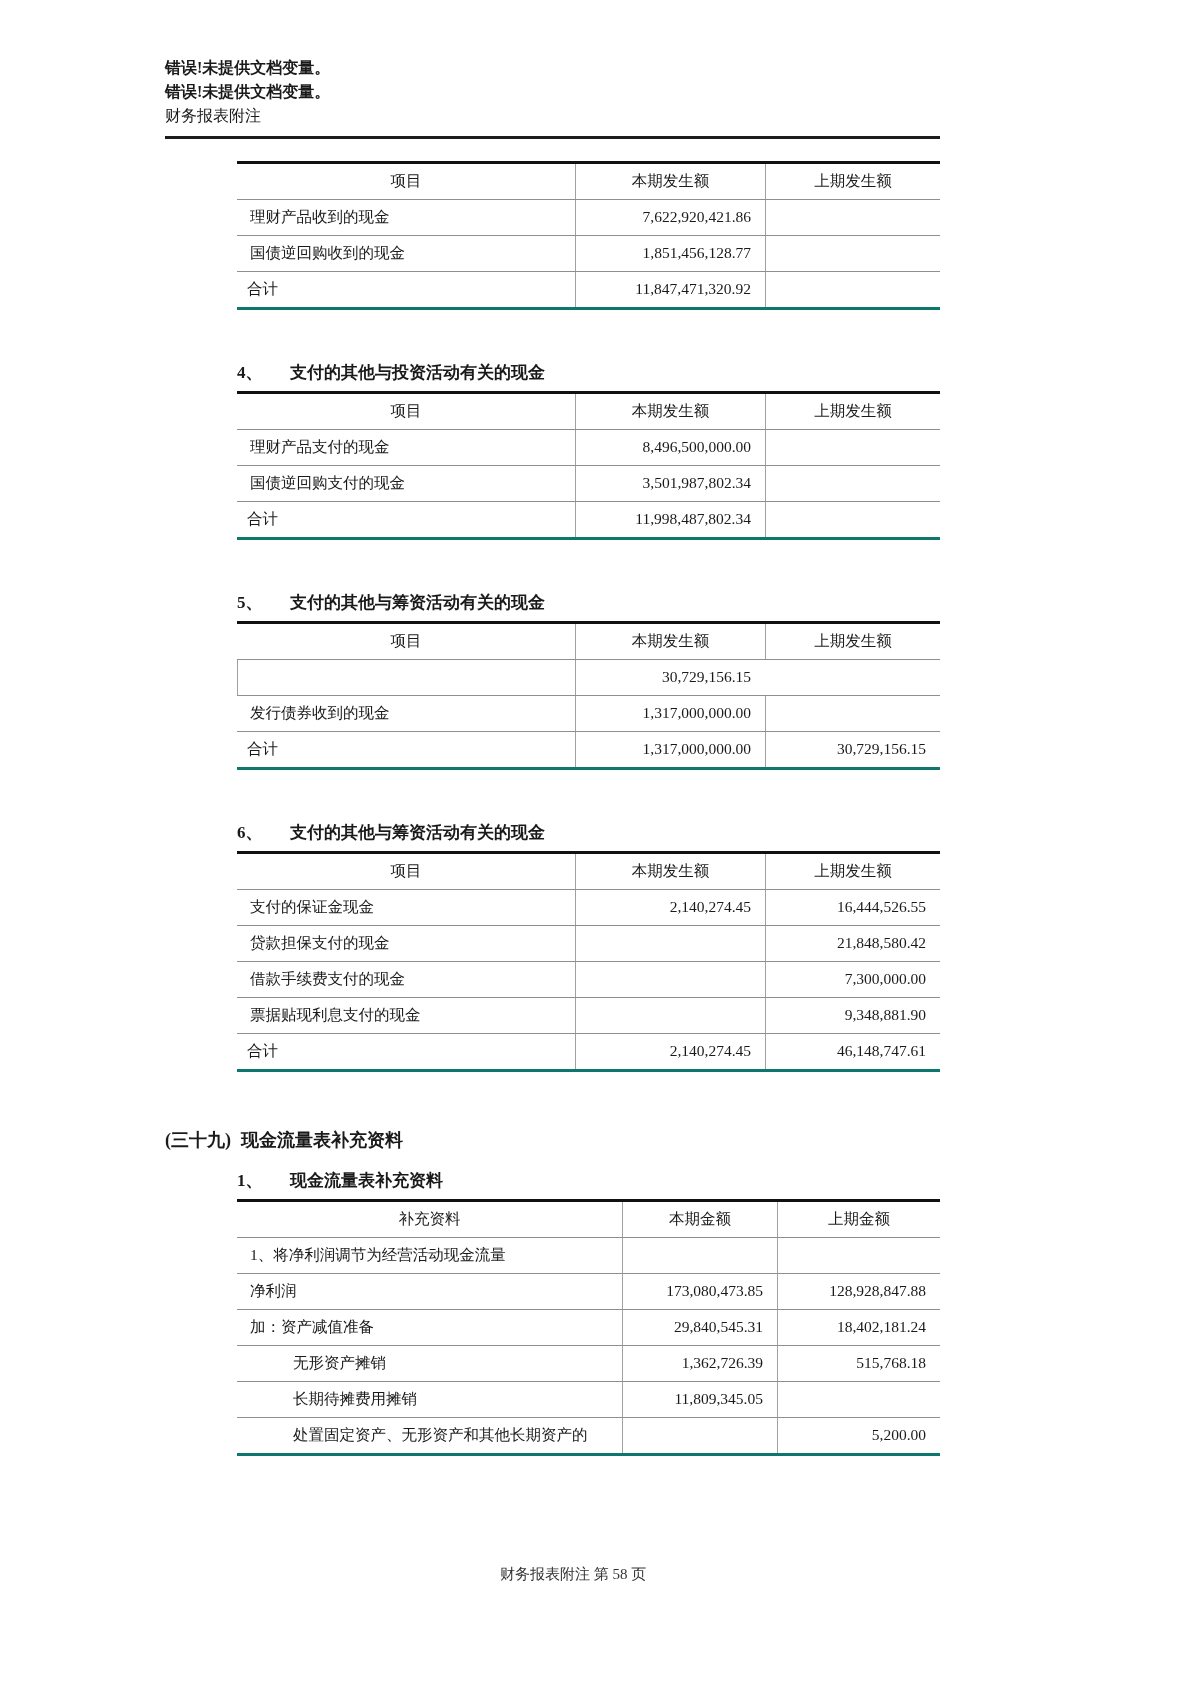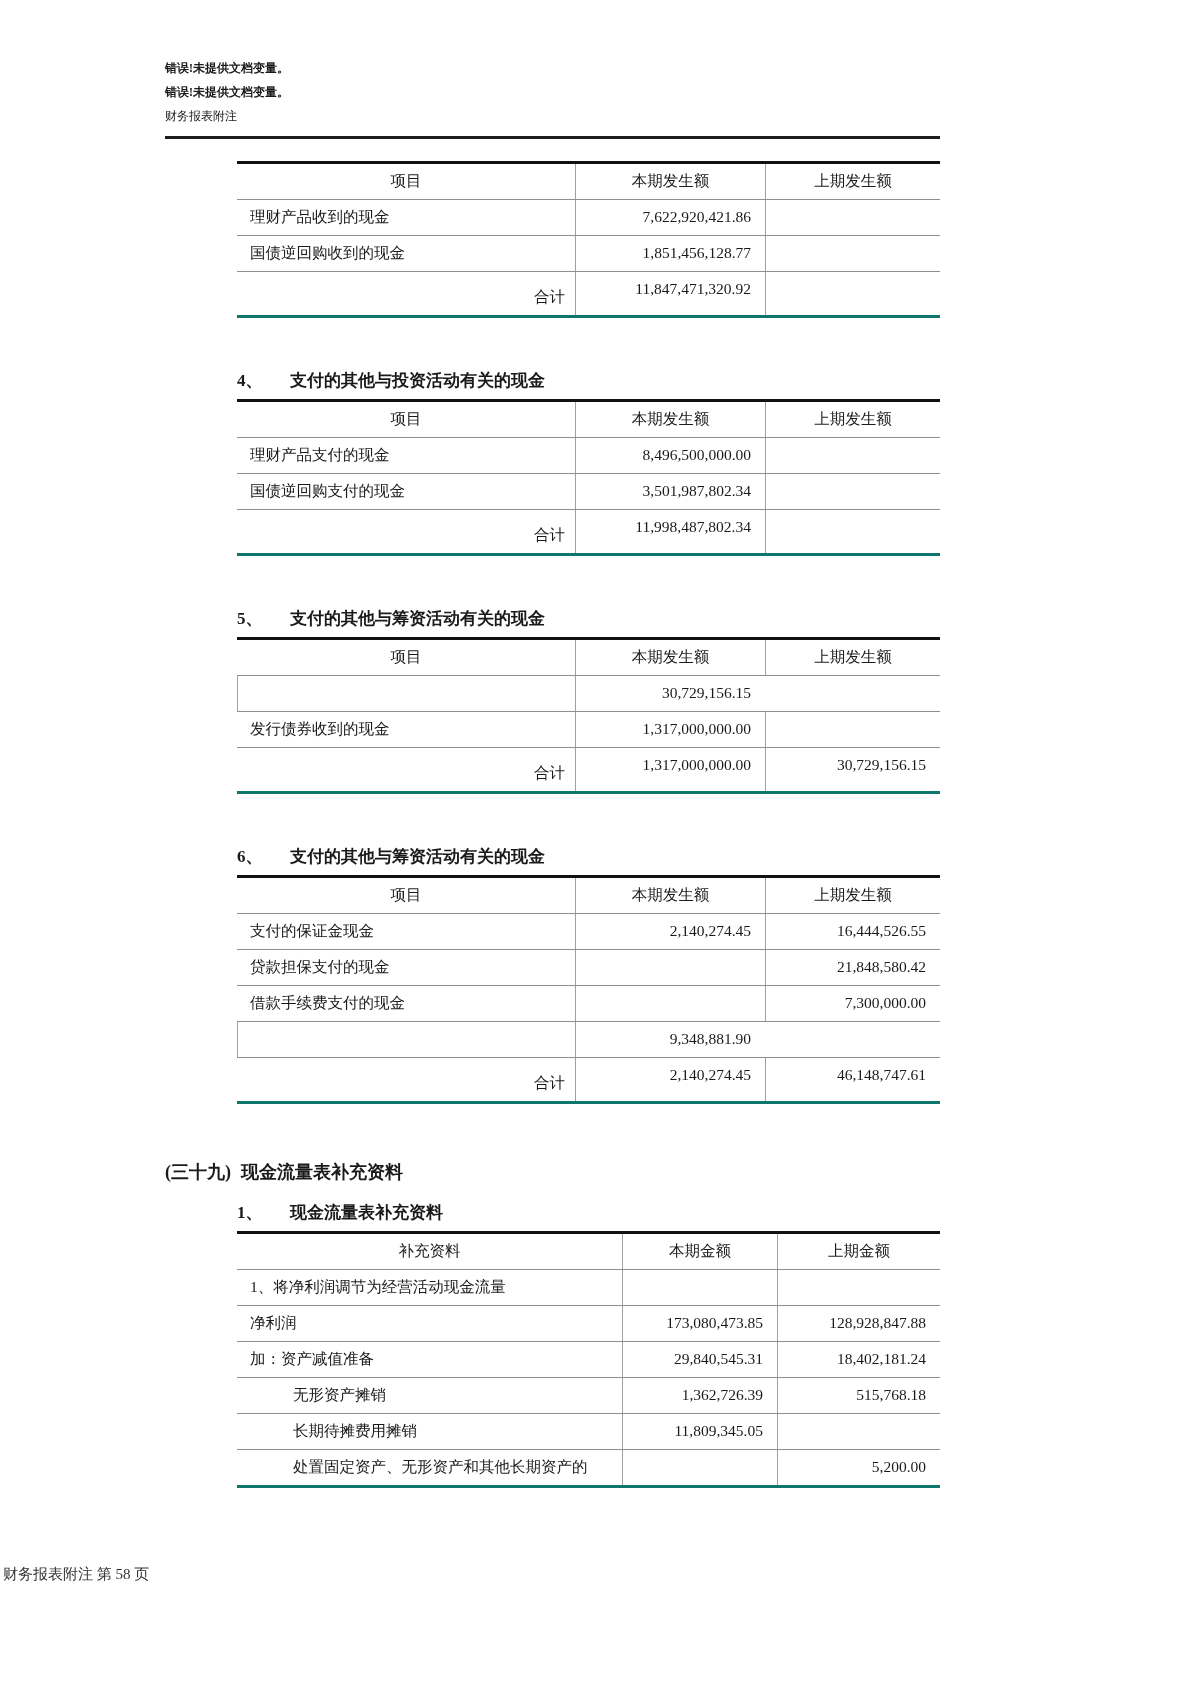--- a/index.html
+++ b/index.html
@@ -8,21 +8,21 @@
     width:1200px; height:1696px;
     margin:0 auto;
     background:#ffffff;
     font-family:"Liberation Serif","DejaVu Serif",serif;
     color:#1a1a1a;
     box-sizing:border-box;
     overflow:hidden;
   }
   
   .doc-header { padding-top:56px; margin-left:165px; margin-right:260px; }
-  .hline { font-size:12px; line-height:24px; }
+  .hline { font-size:16px; line-height:24px; }
   .hline.bold { font-weight:700; }
   .header-rule { height:3px; background:#1c1c1c; margin-top:8px; }
 
   
   .content { margin-left:237px; width:703px; }
 
   
   .sec-heading { display:flex; margin-top:50px; margin-bottom:5px;
                  font-weight:700; font-size:17px; line-height:26px; }
   .sec-heading .num { width:53px; flex:0 0 53px; }
@@ -38,29 +38,29 @@
   .table.flush { margin-top:0; }
   .tr { display:grid; }
   .flow .tr { grid-template-columns:338px 190px 175px; }
   .supp .tr { grid-template-columns:385px 155px 163px; }
   .tr { border-bottom:1px solid #8f8f8f; }
   .tr:last-child { border-bottom:none; }
   .td { font-size:15.5px; line-height:18px; padding:8px 10px 9px 10px; box-sizing:border-box; }
   .td.c1, .td.c2 { border-left:1px solid #a0a0a0; }
   .th { text-align:center; }
   .td.label { text-align:left; padding-left:13px; }
-  .td.label.center { text-align:right; padding-left:10px;margin-top:8px; }
+  .td.label.center { text-align:left; padding-left:10px; }
   .td.num { text-align:right; padding-right:14px;
             font-variant-numeric:tabular-nums; white-space:nowrap; }
   .supp .td.label { padding-left:13px; }
   .supp .td.label.indent { padding-left:56px; }
 
   
-  .doc-footer { position:absolute; left:3px; bottom:112px; width:1114px;
-                font-size:15px; color:#333; }
+  .doc-footer { position:absolute; left:16px; bottom:112px; width:1114px;
+                text-align:center; font-size:15px; color:#333; }
 </style>
 </head>
 <body>
 
 <div class="page">
 
   <header class="doc-header">
     <div class="hline bold">错误!未提供文档变量。</div>
     <div class="hline bold">错误!未提供文档变量。</div>
     <div class="hline">财务报表附注</div>
@@ -164,20 +164,21 @@
           <div class="td c0 label">贷款担保支付的现金</div>
           <div class="td c1 num"></div>
           <div class="td c2 num">21,848,580.42</div>
         </div>
         <div class="tr">
           <div class="td c0 label">借款手续费支付的现金</div>
           <div class="td c1 num"></div>
           <div class="td c2 num">7,300,000.00</div>
         </div>
         <div class="tr">
+          <div class="td c0 label">票据贴现利息支付的现金</div>
           <div class="td c1 num"></div>
           <div class="td c2 num">9,348,881.90</div>
         </div>
         <div class="tr total">
           <div class="td c0 label center">合计</div>
           <div class="td c1 num">2,140,274.45</div>
           <div class="td c2 num">46,148,747.61</div>
         </div>
       </div>
 

